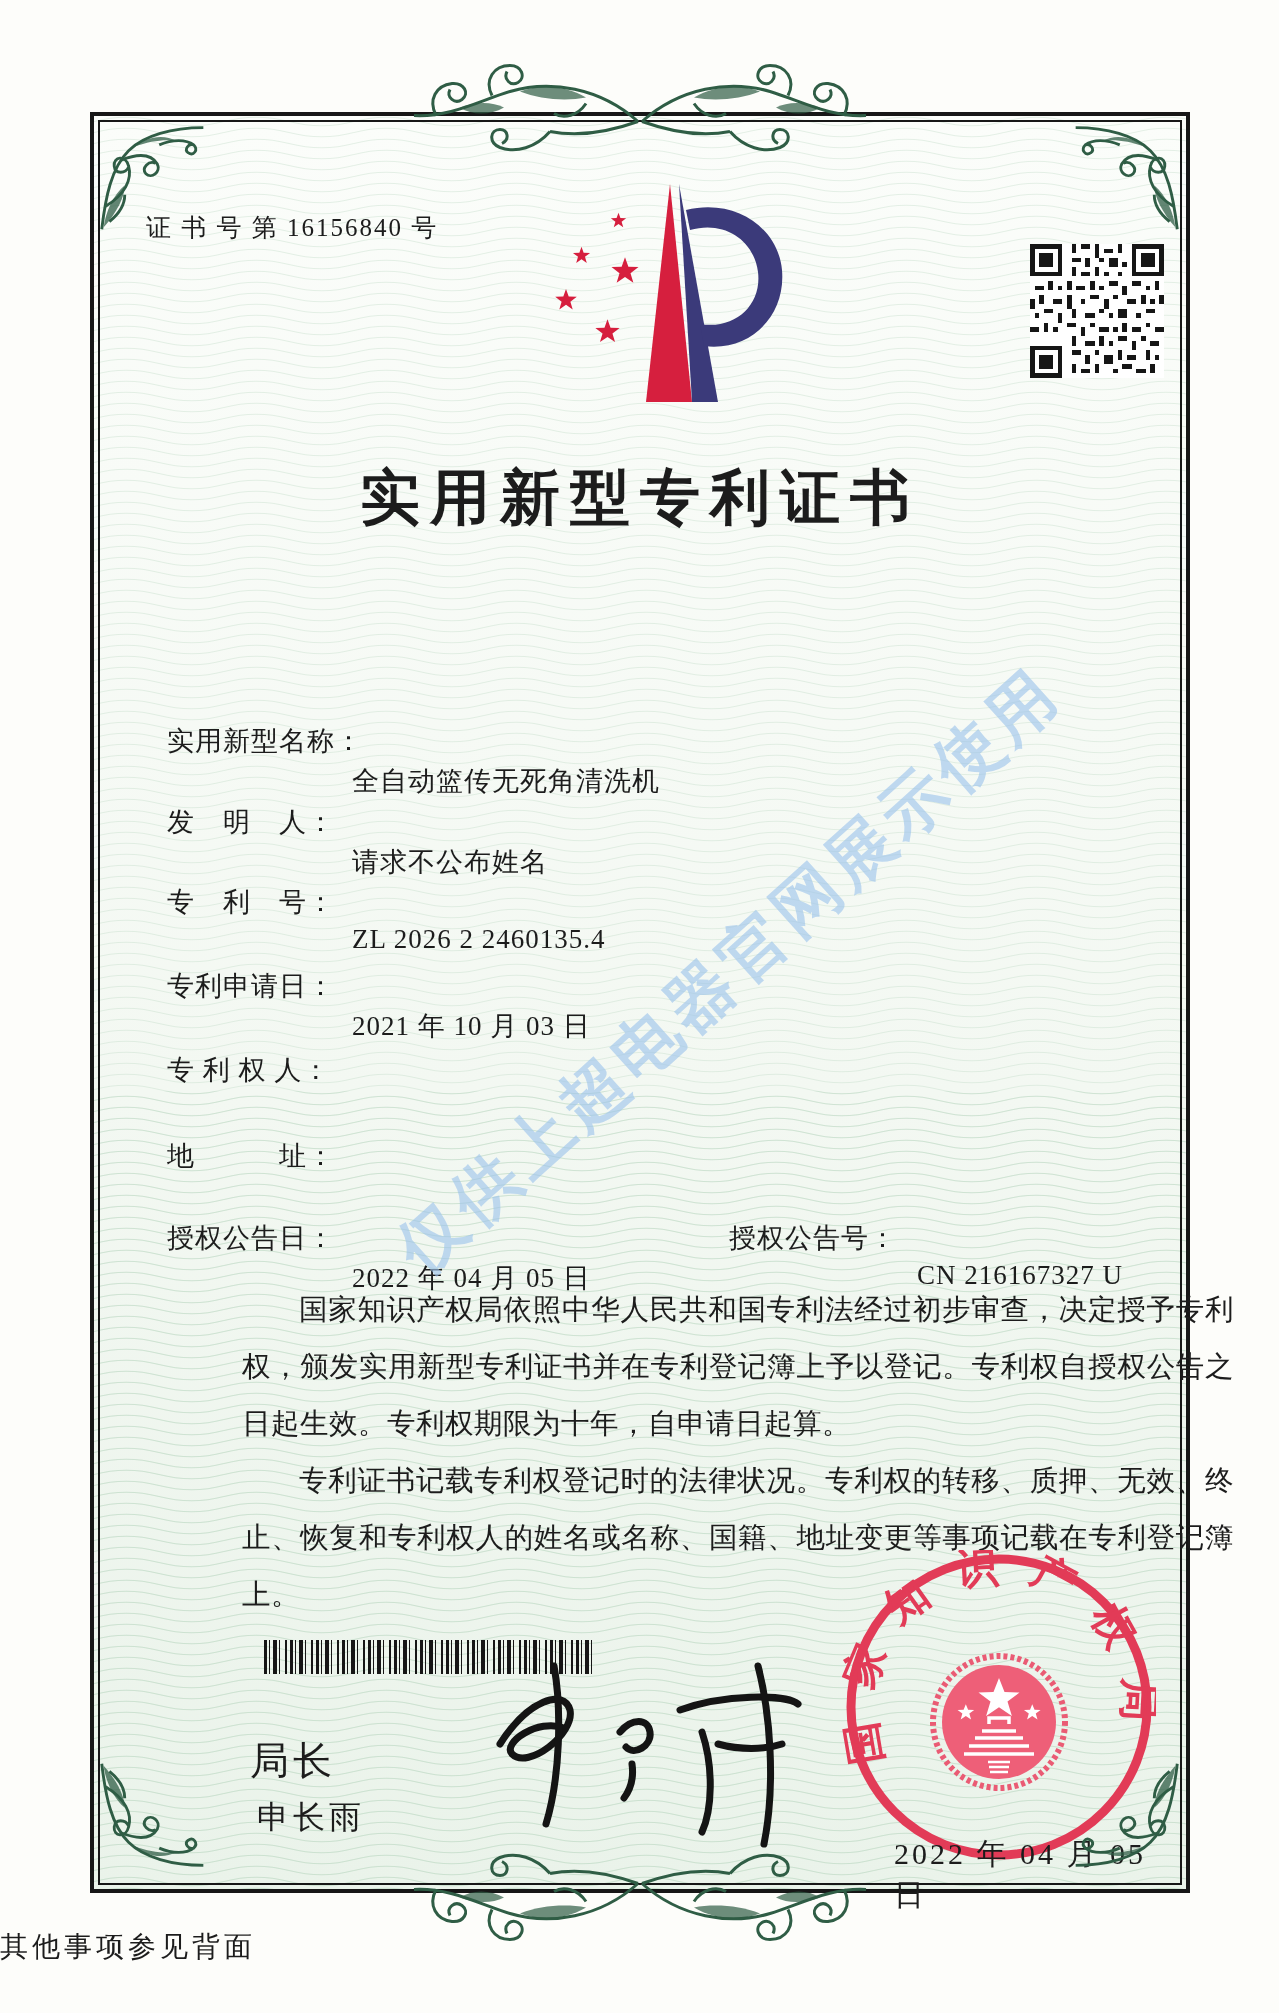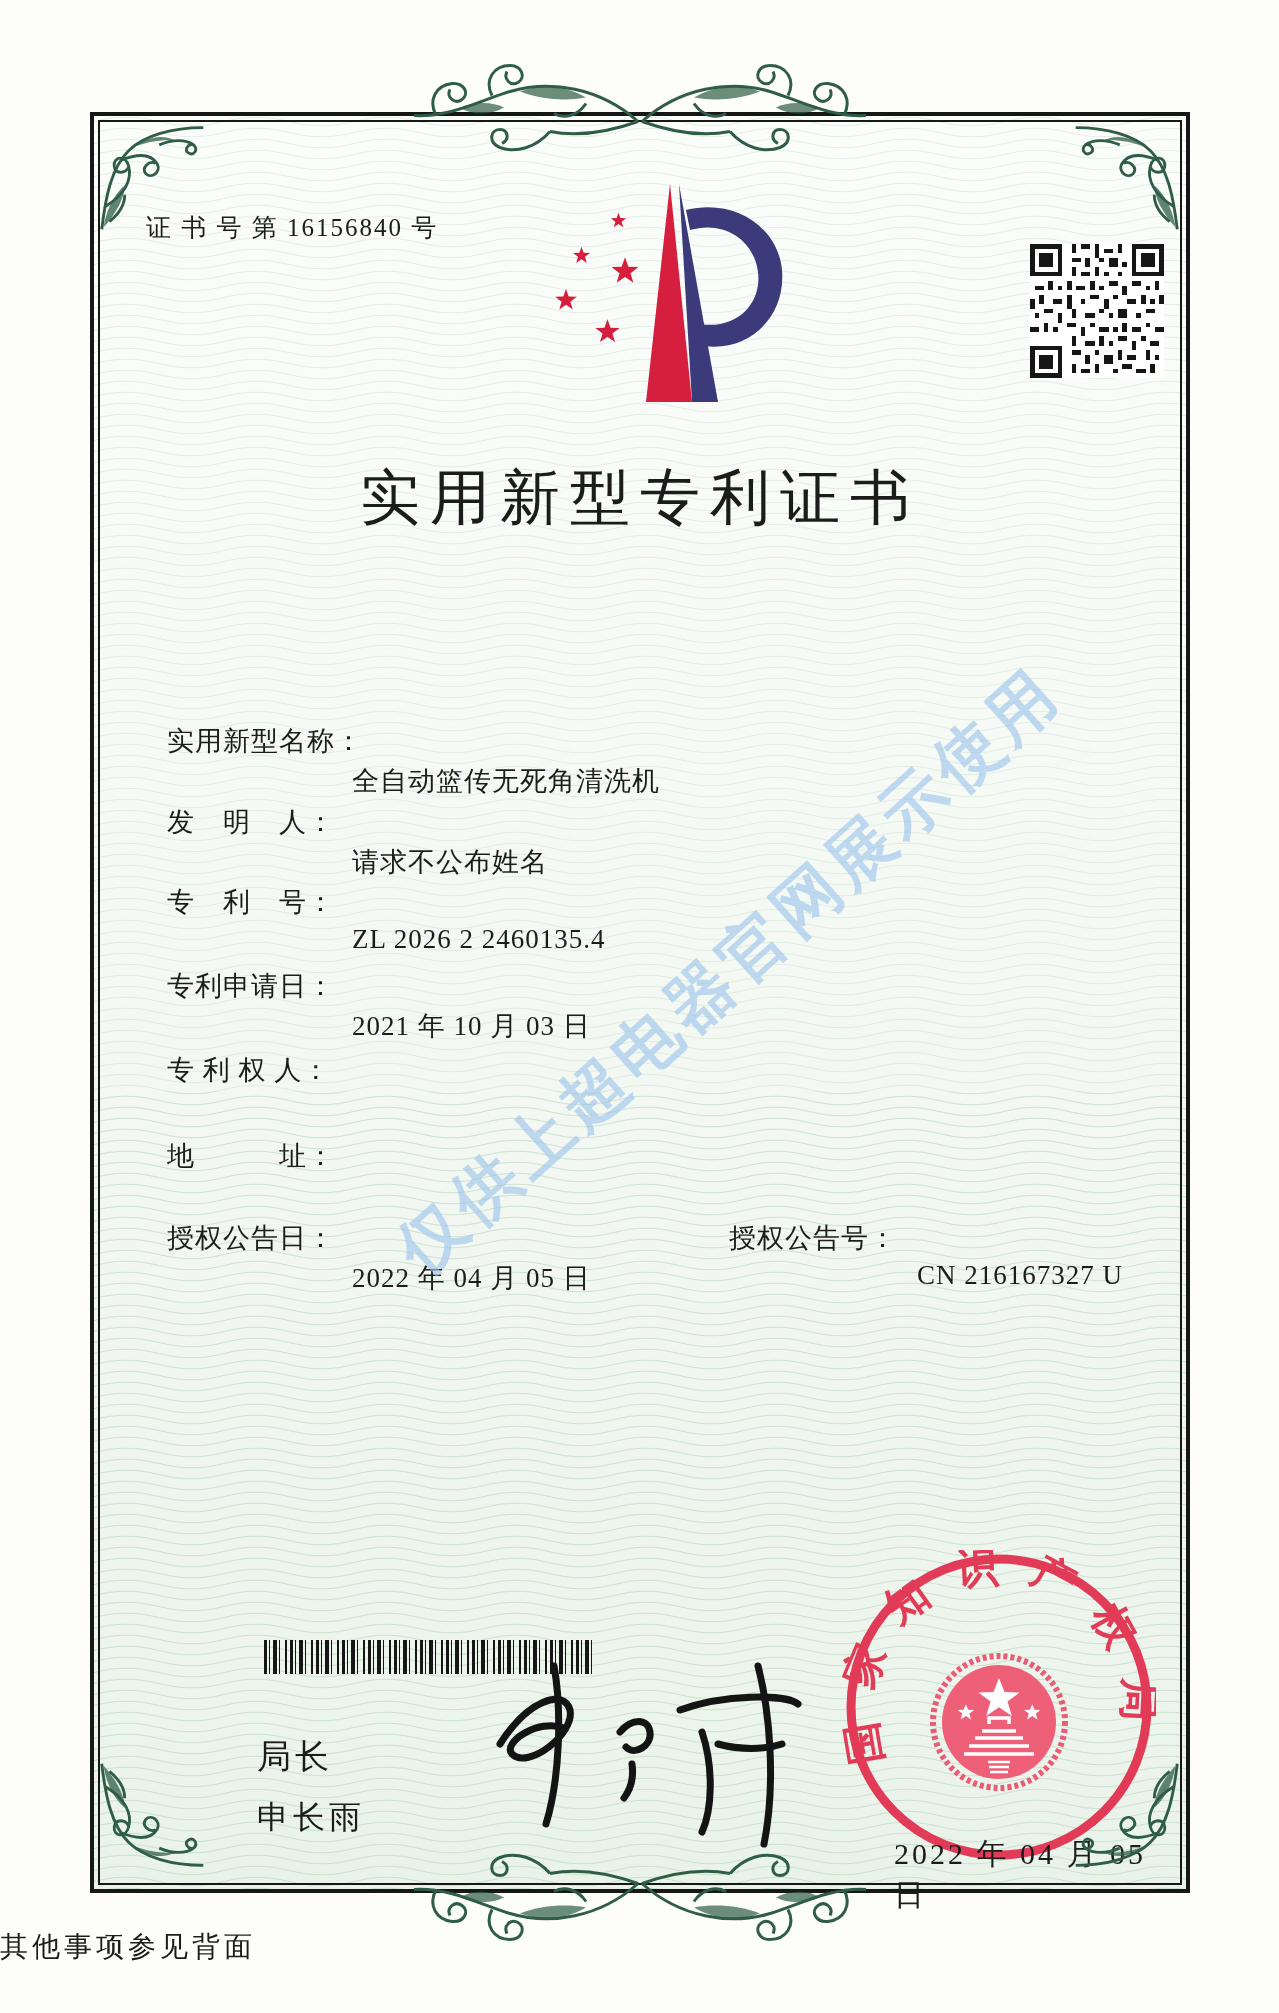--- a/index.html
+++ b/index.html
@@ -19,21 +19,21 @@
   .guilloche { position:absolute; inset:0; width:100%; height:100%; }
   .content { position:absolute; inset:0; z-index:2; }
 
   .cert-no { position:absolute; left:52px; top:95px; font-size:25px; letter-spacing:2px; }
 
   .logo { position:absolute; left:452px; top:68px; width:240px; height:220px; }
   .qr { position:absolute; left:936px; top:128px; width:134px; height:134px; }
 
   .title {
     position:absolute; left:0; top:342px; width:100%; text-align:center;
-    font-size:60px; font-weight:normal; letter-spacing:10px;
+    font-size:60px; font-weight:bold; letter-spacing:10px;
   }
 
   .fields { position:absolute; left:73px; top:492px; width:980px; }
   .frow { position:absolute; left:0; width:1040px; height:40px; font-size:27px; white-space:nowrap; }
   .flabel { position:absolute; left:0; letter-spacing:1px; }
   .fvalue { position:absolute; left:185px; letter-spacing:1px;margin-top:40px; }
   .fgroup2 { position:absolute; left:562px; }
   .fgroup2 .fvalue { left:188px; }
 
   .paras { position:absolute; left:148px; top:1165px; width:992px; font-size:28.5px; line-height:57px; }
@@ -43,21 +43,21 @@
     position:absolute; left:170px; top:1524px; width:332px; height:34px;
     background:
       repeating-linear-gradient(90deg,
         #161616 0 3px, transparent 3px 5px,
         #161616 5px 6px, transparent 6px 9px,
         #161616 9px 13px, transparent 13px 15px,
         #161616 15px 16px, transparent 16px 21px,
         #161616 21px 23px, transparent 23px 26px);
   }
 
-  .director-label { position:absolute; left:163px; top:1618px; font-size:34px; letter-spacing:4px; }
+  .director-label { position:absolute; left:156px; top:1618px; font-size:39px; letter-spacing:4px; }
   .director-name  { position:absolute; left:163px; top:1680px; font-size:32px; letter-spacing:4px; }
 
   .signature { position:absolute; left:368px; top:1532px; width:370px; height:220px; }
 
   .seal { position:absolute; left:748px; top:1434px; width:314px; height:314px; }
   .seal-date { position:absolute; left:800px; top:1718px; font-size:30px; letter-spacing:3px; }
 
   .page-info { position:absolute; left:0; top:1838px; width:1100px; text-align:center; font-size:24px; letter-spacing:2px; }
 
   .back-note { position:absolute; left:0; top:1928px; width:100%; text-align:left; font-size:28px; letter-spacing:4px; z-index:3; }
@@ -194,20 +194,24 @@
       <div class="frow" style="top:612px">
         <span class="flabel">授权公告日：</span>
         <span class="fvalue">2022 年 04 月 05 日</span>
         <span class="fgroup2">
           <span class="flabel">授权公告号：</span>
           <span class="fvalue">CN 216167327 U</span>
         </span>
       </div>
     </div>
 
+    <div class="paras">
+      <p>国家知识产权局依照中华人民共和国专利法经过初步审查，决定授予专利权，颁发实用新型专利证书并在专利登记簿上予以登记。专利权自授权公告之日起生效。专利权期限为十年，自申请日起算。</p>
+      <p>专利证书记载专利权登记时的法律状况。专利权的转移、质押、无效、终止、恢复和专利权人的姓名或名称、国籍、地址变更等事项记载在专利登记簿上。</p>
+    </div>
 
     <div class="barcode"></div>
 
     <div class="director-label">局长</div>
     <div class="director-name">申长雨</div>
 
     <svg class="signature" viewBox="0 0 370 220">
       <g fill="none" stroke="#141414" stroke-width="7" stroke-linecap="round" stroke-linejoin="round">
         <path d="M38,96 C66,52 102,40 108,62 C113,86 66,122 50,106 C40,95 76,70 102,80"></path>
         <path d="M92,18 C100,62 98,130 84,176"></path>

